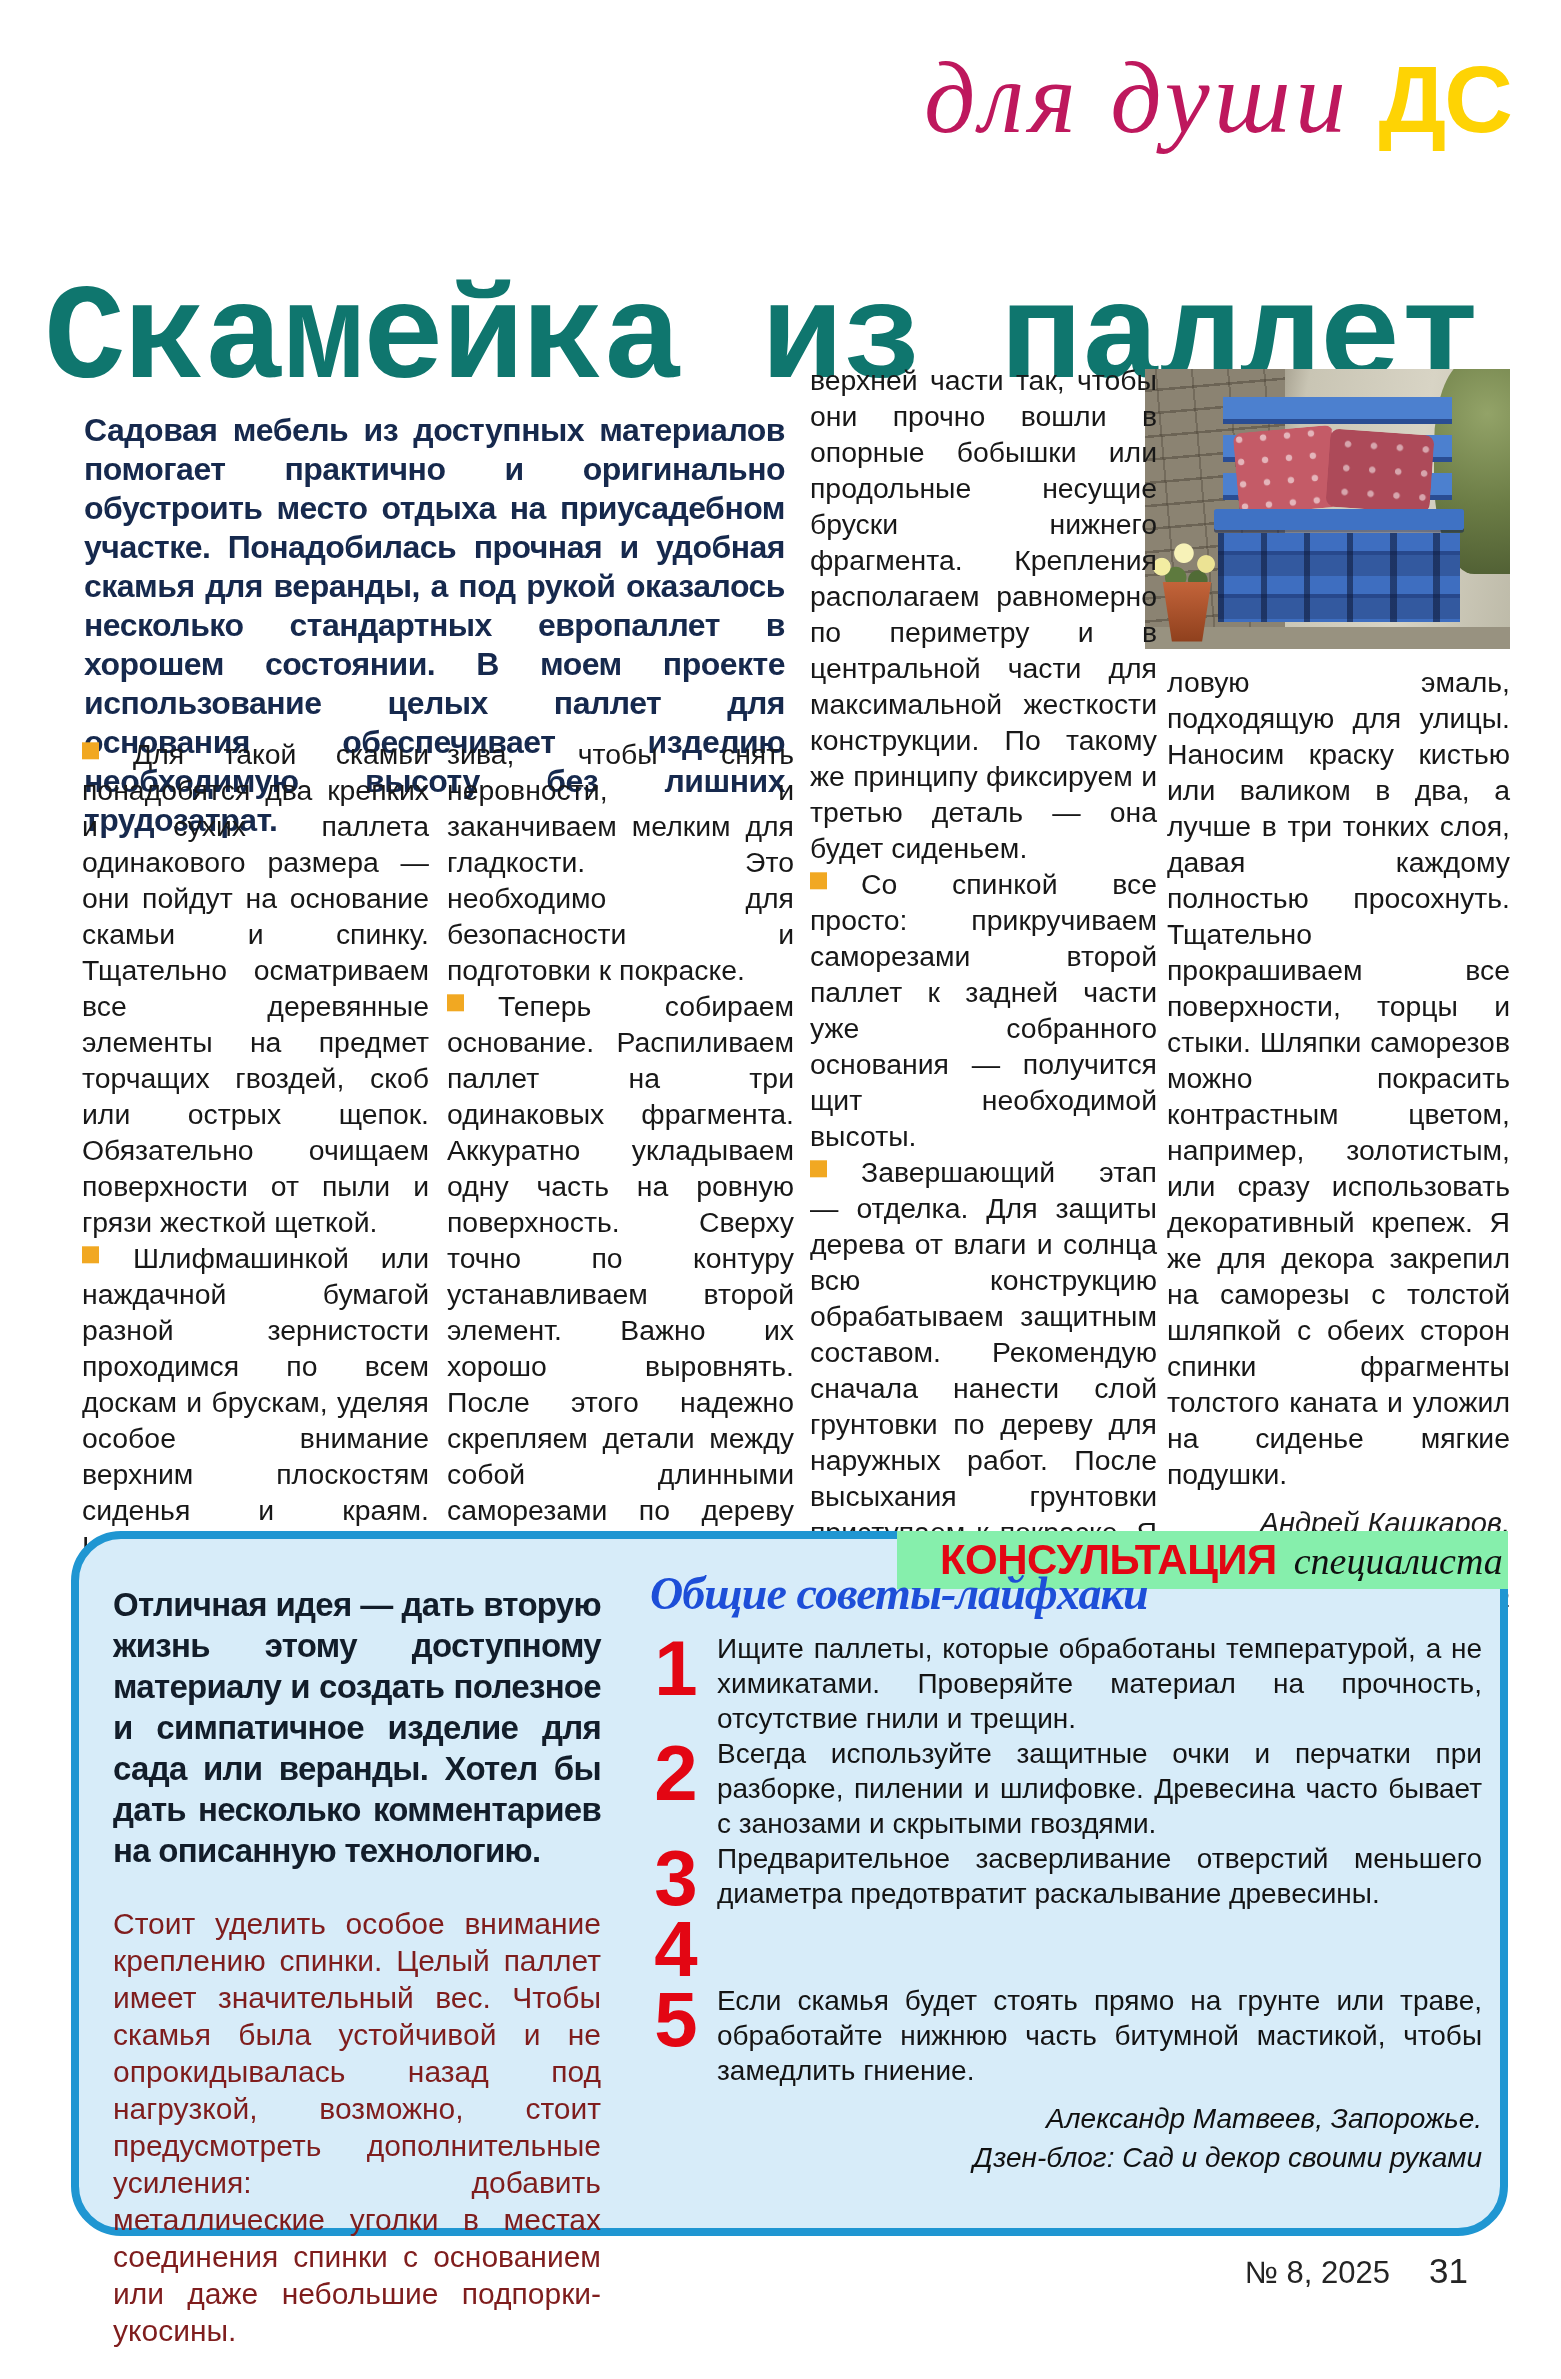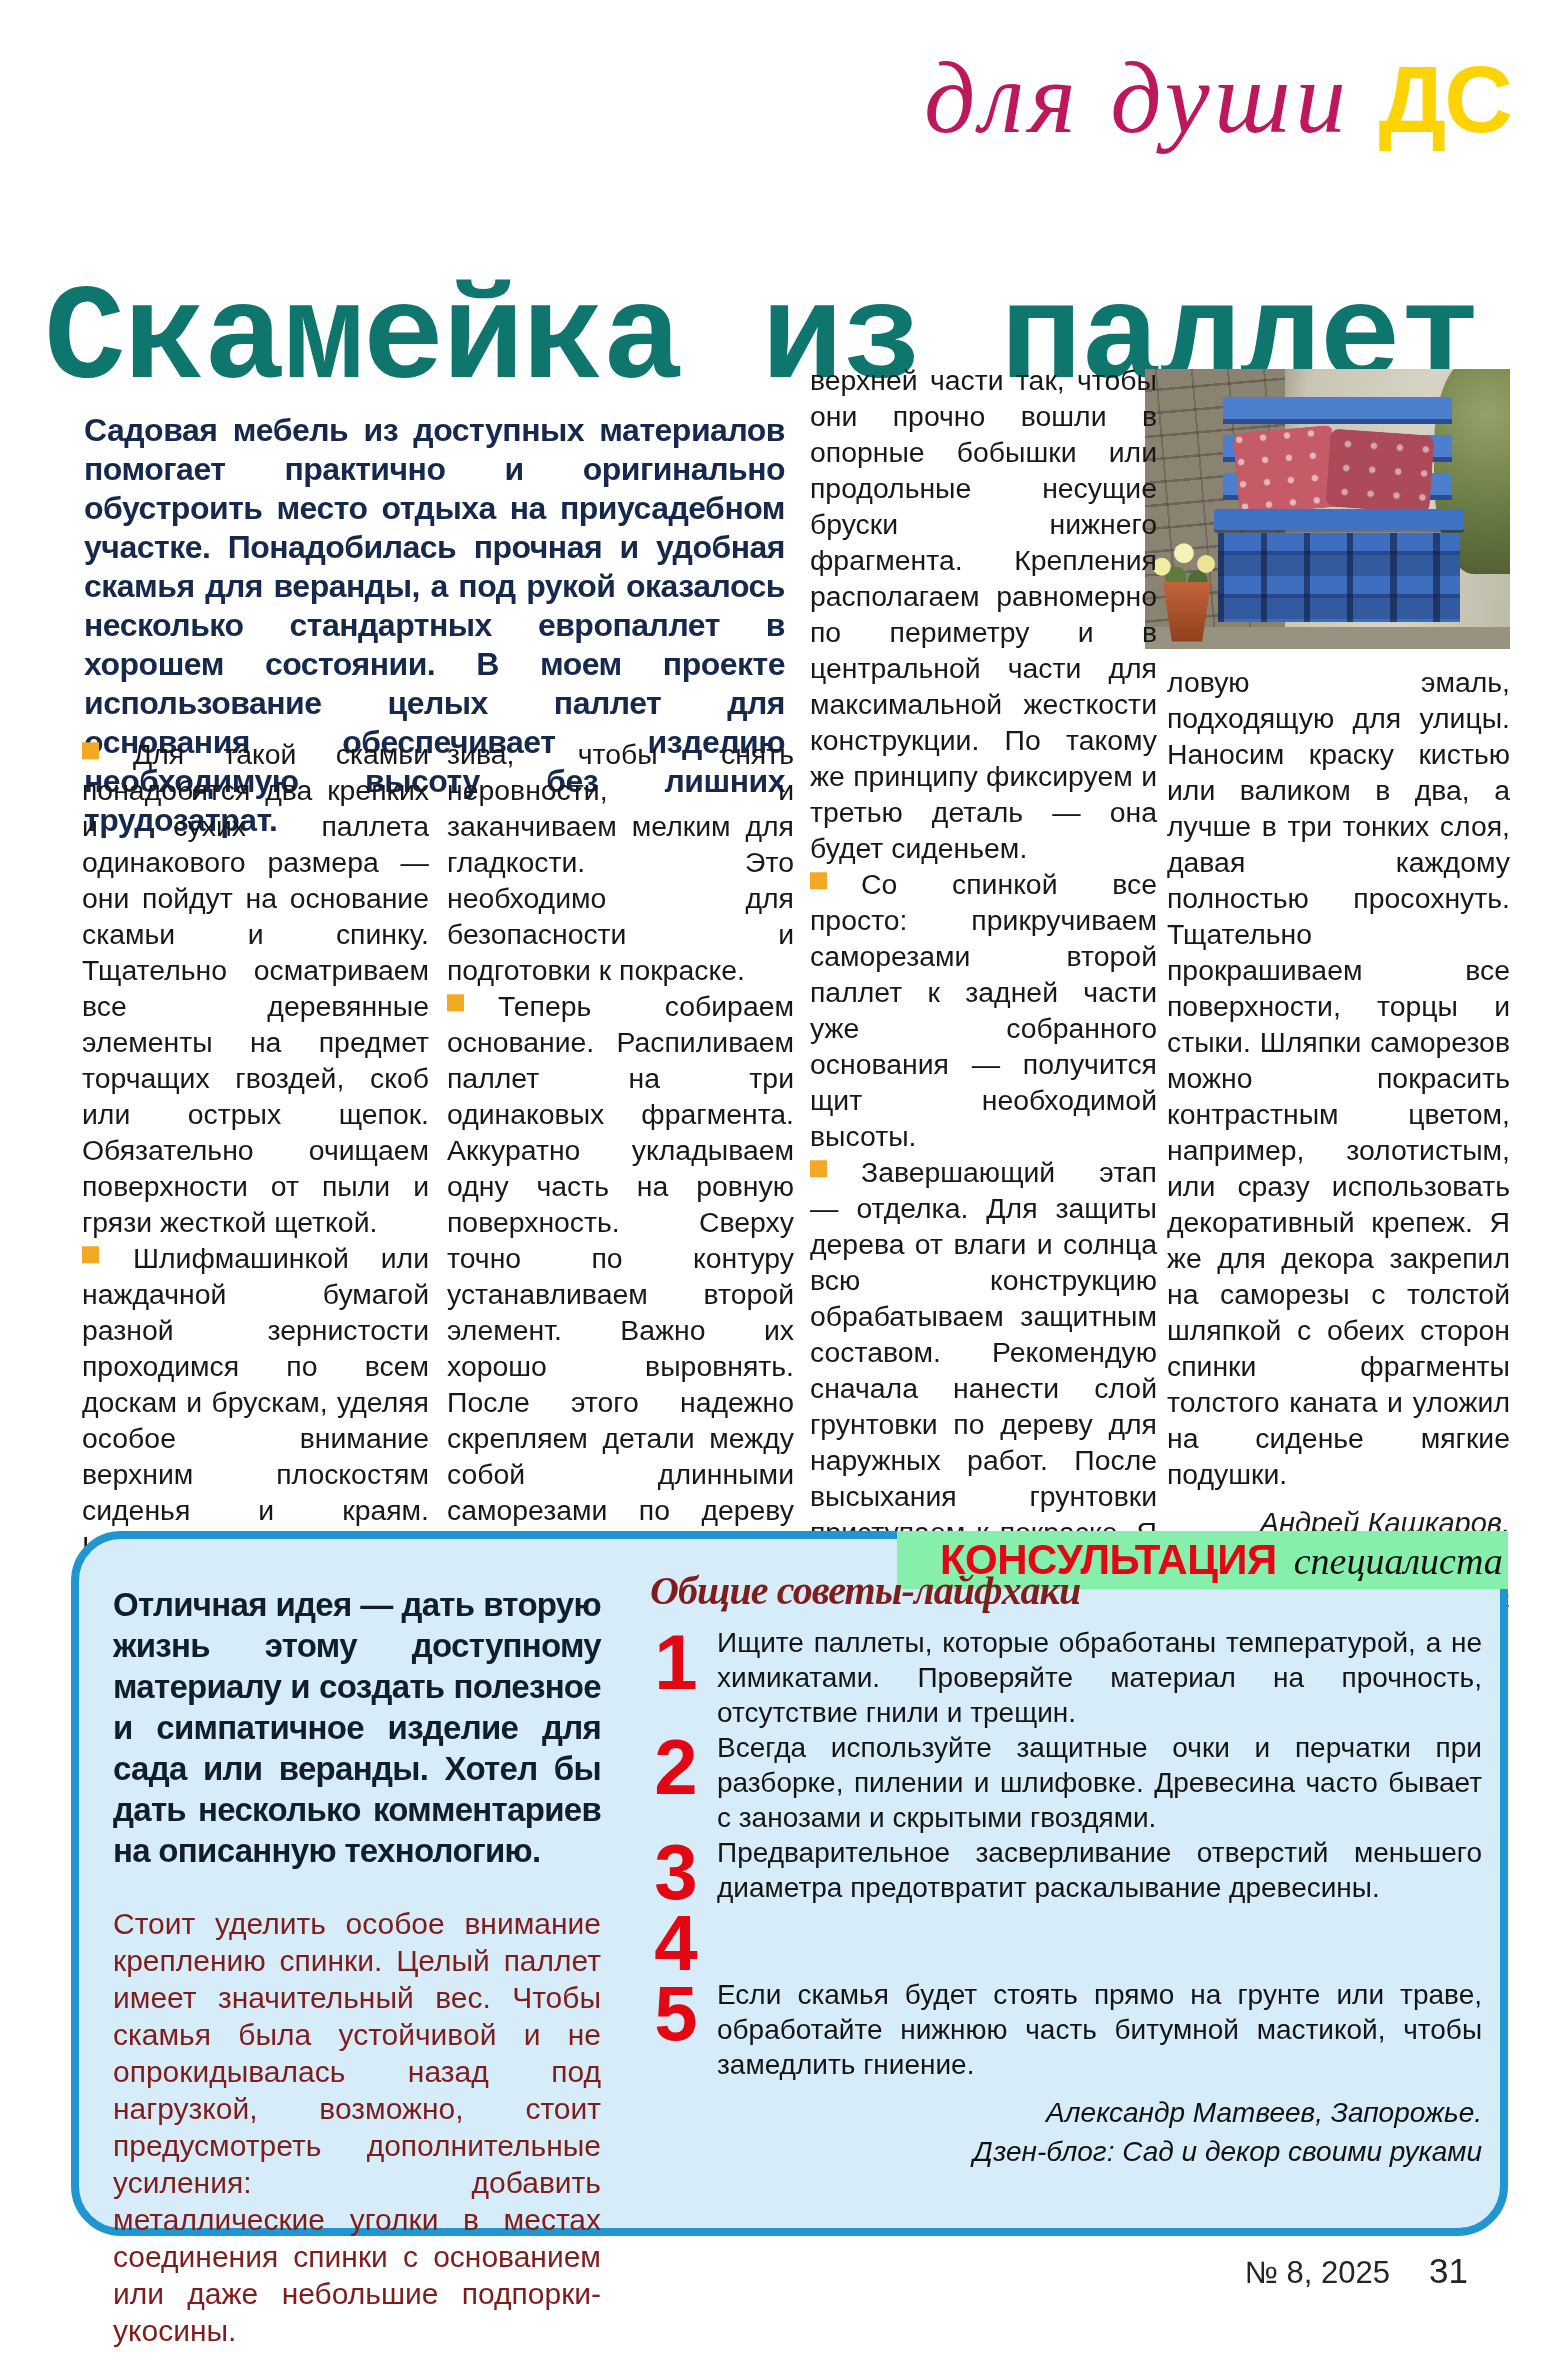--- a/index.html
+++ b/index.html
@@ -73,22 +73,22 @@
       background:#d7ecf9;border:8.4px solid #1f96d2;border-radius:50px;}
   .consult-notch{position:absolute;top:-8.4px;right:-8.4px;width:606px;height:58px;background:#86efac;
       display:flex;justify-content:flex-end;align-items:baseline;gap:17px;padding:0 5.6px 0 0;}
   .consult-label{color:#e30613;font-weight:700;font-size:42px;letter-spacing:-0.5px;line-height:58px;}
   .consult-sub{font-family:"Liberation Serif",serif;font-style:italic;font-size:38px;color:#101010;}
   .box-left{position:absolute;left:34px;top:45px;width:488px;}
   .box-lead{font-weight:700;font-size:33px;line-height:41px;letter-spacing:-0.7px;color:#121d2a;
       text-align:justify;}
   .box-body{margin-top:34px;font-size:30px;line-height:37px;color:#7f1d1d;text-align:justify;}
   .box-right{position:absolute;left:571px;top:28px;width:832px;}
-  .tips-heading{font-family:"Liberation Serif",serif;font-style:italic;font-weight:700;font-size:40px;
-      color:#7f1d1d;margin:0 0 11.2px 0;letter-spacing:-0.9px;}
+  .tips-heading{font-family:"Liberation Serif",serif;font-style:italic;font-weight:700;font-size:46px;
+      color:#1d4ed8;margin:0 0 11.2px 0;letter-spacing:-0.9px;}
   .tip{font-size:28px;line-height:35px;color:#141414;text-align:justify;clear:left;}
   .tip-num{float:left;width:52px;margin:3.7px 15px 0 0;font-size:78px;line-height:67px;font-weight:700;
       color:#e30613;text-align:center;}
   .tips-author{margin-top:11.2px;font-style:italic;font-size:28px;line-height:39px;color:#101010;
       text-align:right;}
 
   
   .page-footer{position:absolute;top:2251px;right:93px;display:flex;align-items:baseline;gap:39px;
       color:#242424;}
   .footer-issue{font-size:31px;}

